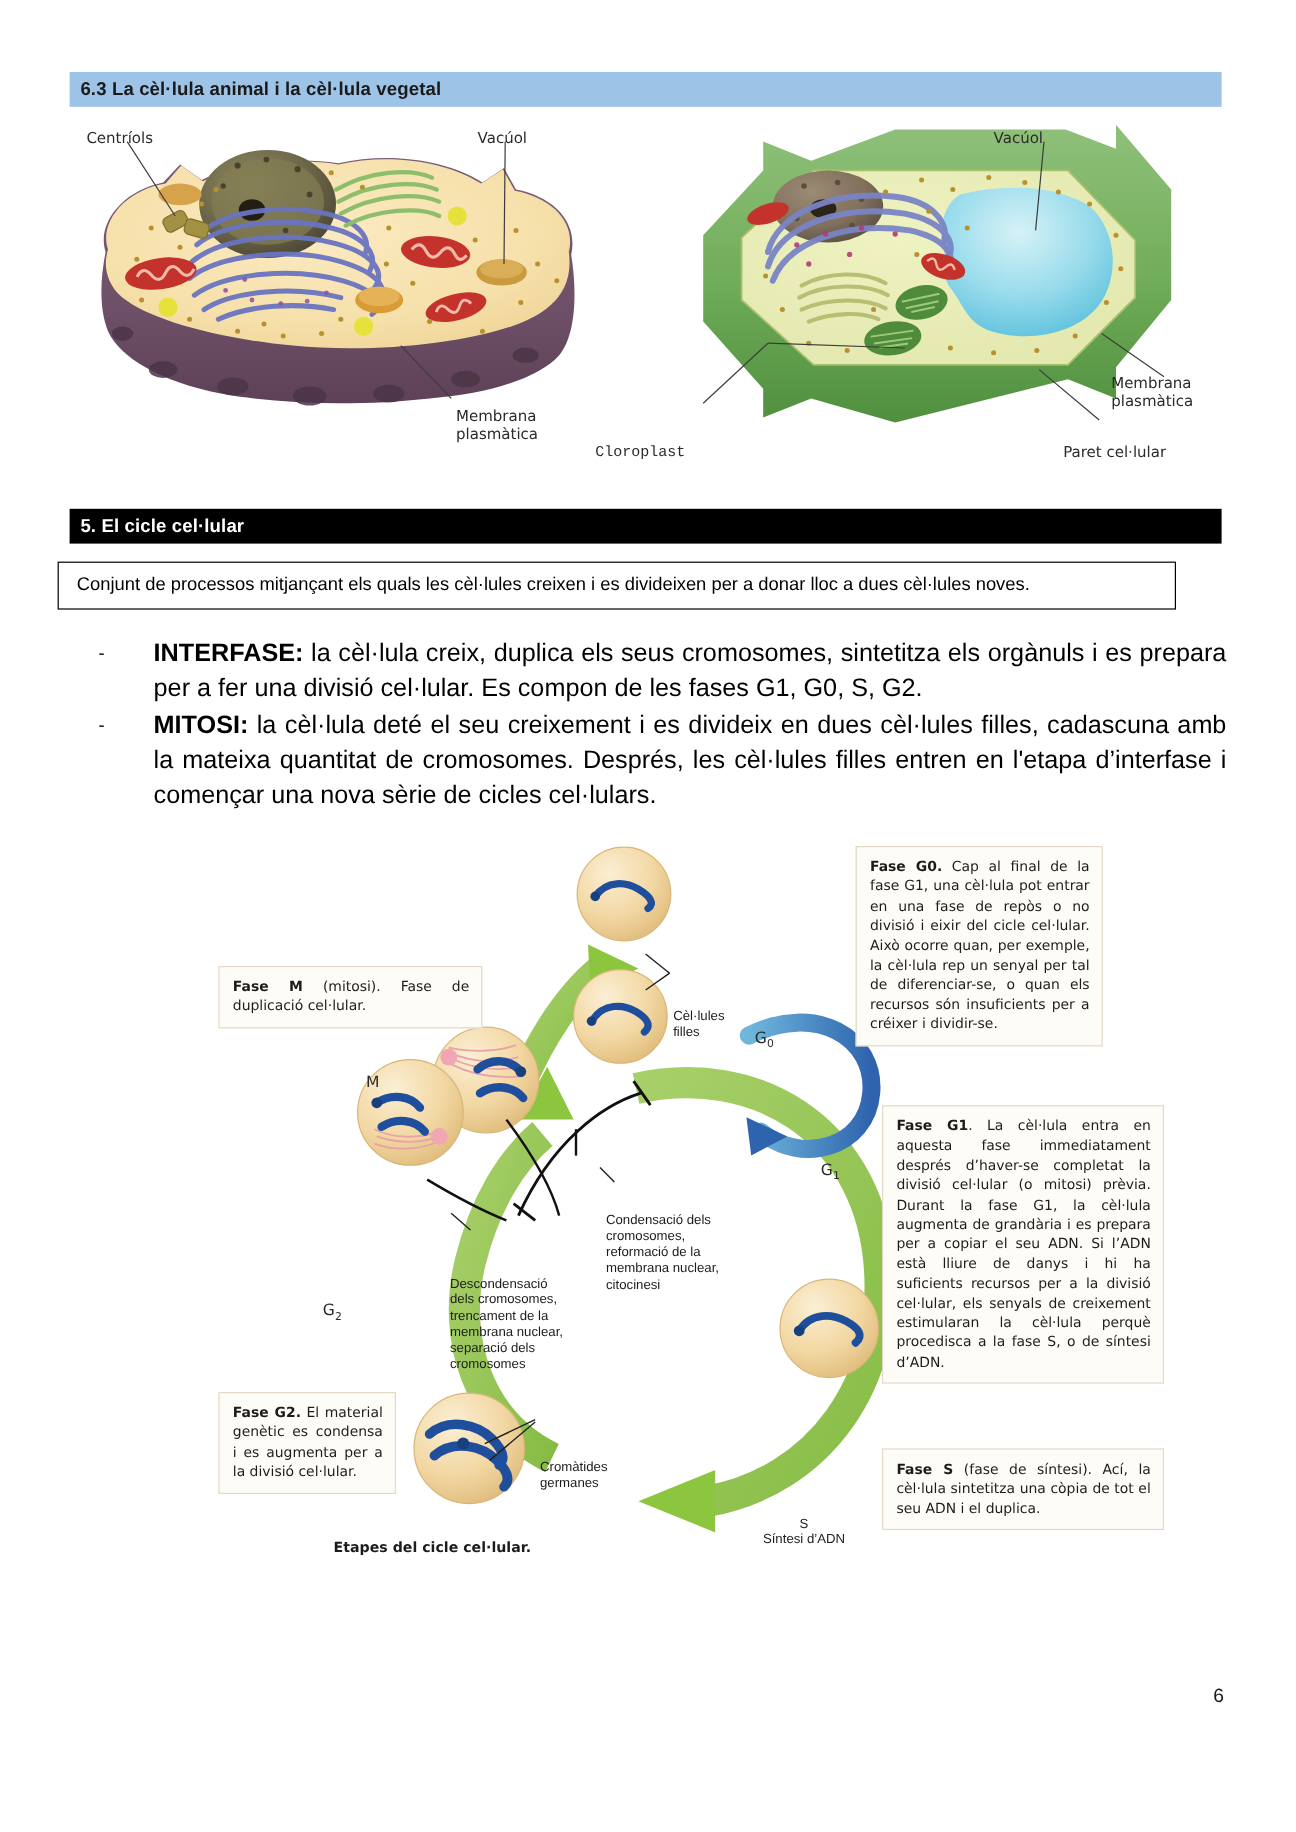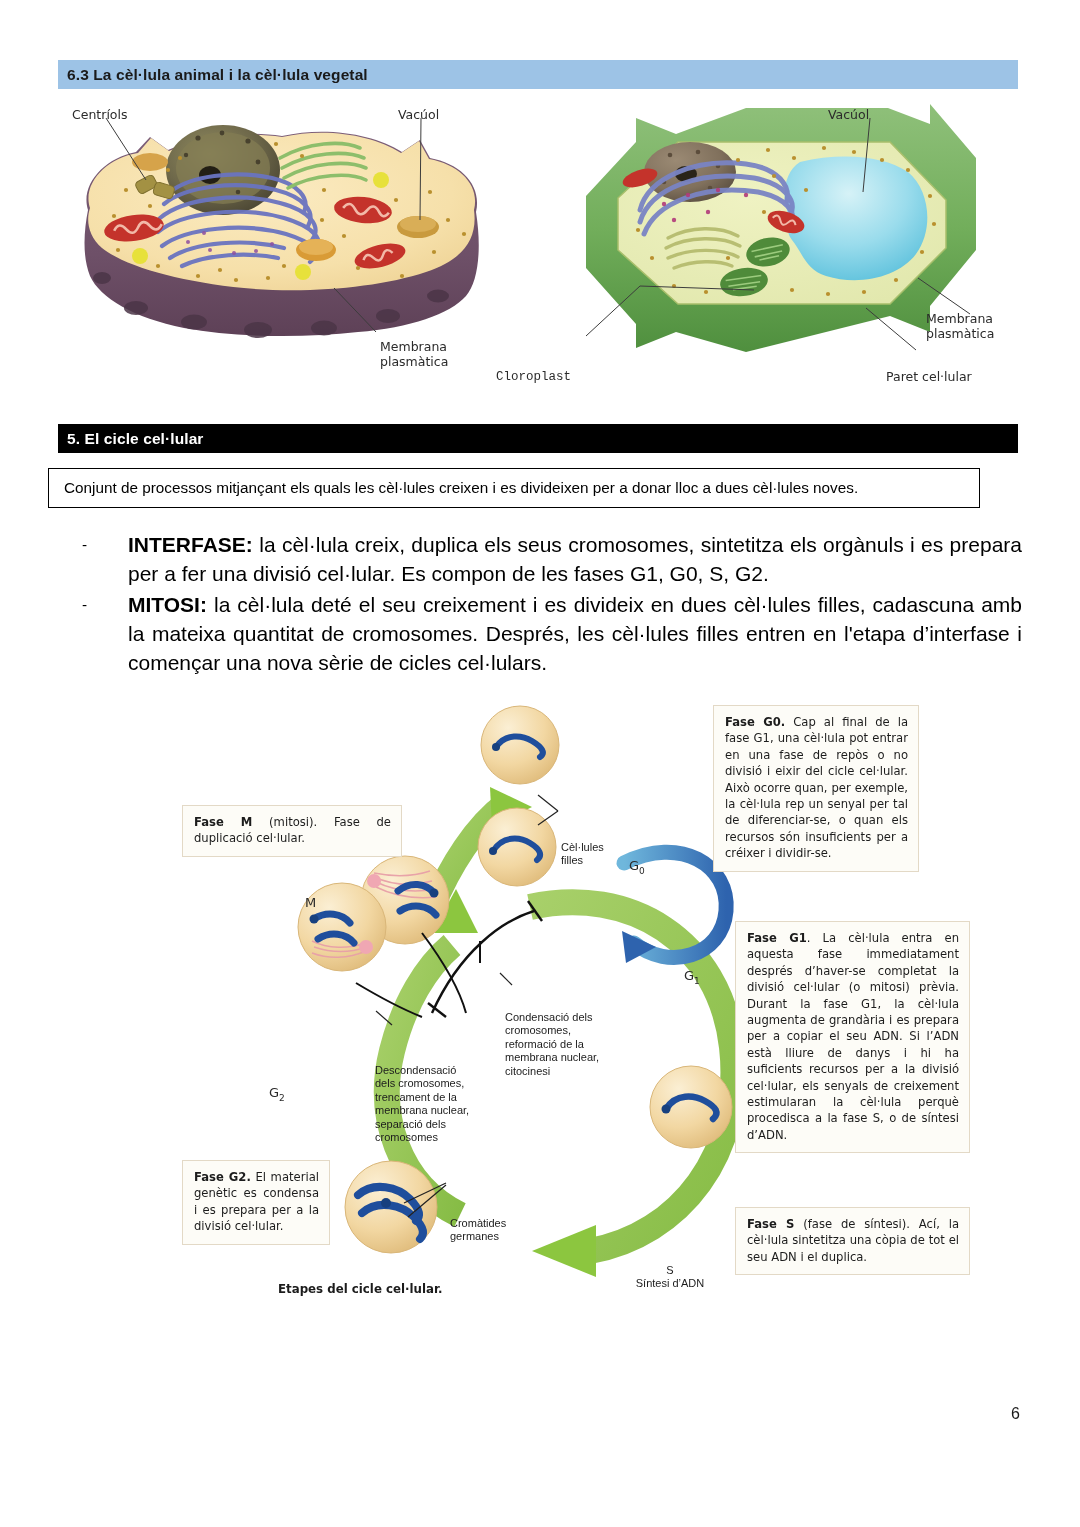--- a/index.html
+++ b/index.html
@@ -451,21 +451,21 @@
       <line x1="340" y1="278" x2="352" y2="290" stroke="#222" stroke-width="1.2"></line>
 
       <line x1="232" y1="330" x2="216" y2="316" stroke="#222" stroke-width="1.2"></line>
     </svg>
 
     <div class="infobox" style="left:22px; top:110px; width:220px;">
       <b>Fase M</b><span> (mitosi). Fase de duplicació cel·lular.</span>
     </div>
 
     <div class="infobox" style="left:22px; top:465px; width:148px;">
-      <b>Fase G2.</b><span> El material genètic es condensa i es prepara per a la divisió cel·lular.</span>
+      <b>Fase G2.</b><span> El material genètic es condensa i es augmenta per a la divisió cel·lular.</span>
     </div>
 
     <div class="infobox" style="left:553px; top:10px; width:206px;">
       <b>Fase G0.</b><span> Cap al final de la fase G1, una cèl·lula pot entrar en una fase de repòs o no divisió i eixir del cicle cel·lular. Això ocorre quan, per exemple, la cèl·lula rep un senyal per tal de diferenciar-se, o quan els recursos són insuficients per a créixer i dividir-se.</span>
     </div>
 
     <div class="infobox" style="left:575px; top:226px; width:235px;">
       <b>Fase G1</b><span>. La cèl·lula entra en aquesta fase immediatament després d’haver-se completat la divisió cel·lular (o mitosi) prèvia. Durant la fase G1, la cèl·lula augmenta de grandària i es prepara per a copiar el seu ADN. Si l’ADN està lliure de danys i hi ha suficients recursos per a la divisió cel·lular, els senyals de creixement estimularan la cèl·lula perquè procedisca a la fase S, o de síntesi d’ADN.</span>
     </div>
 

